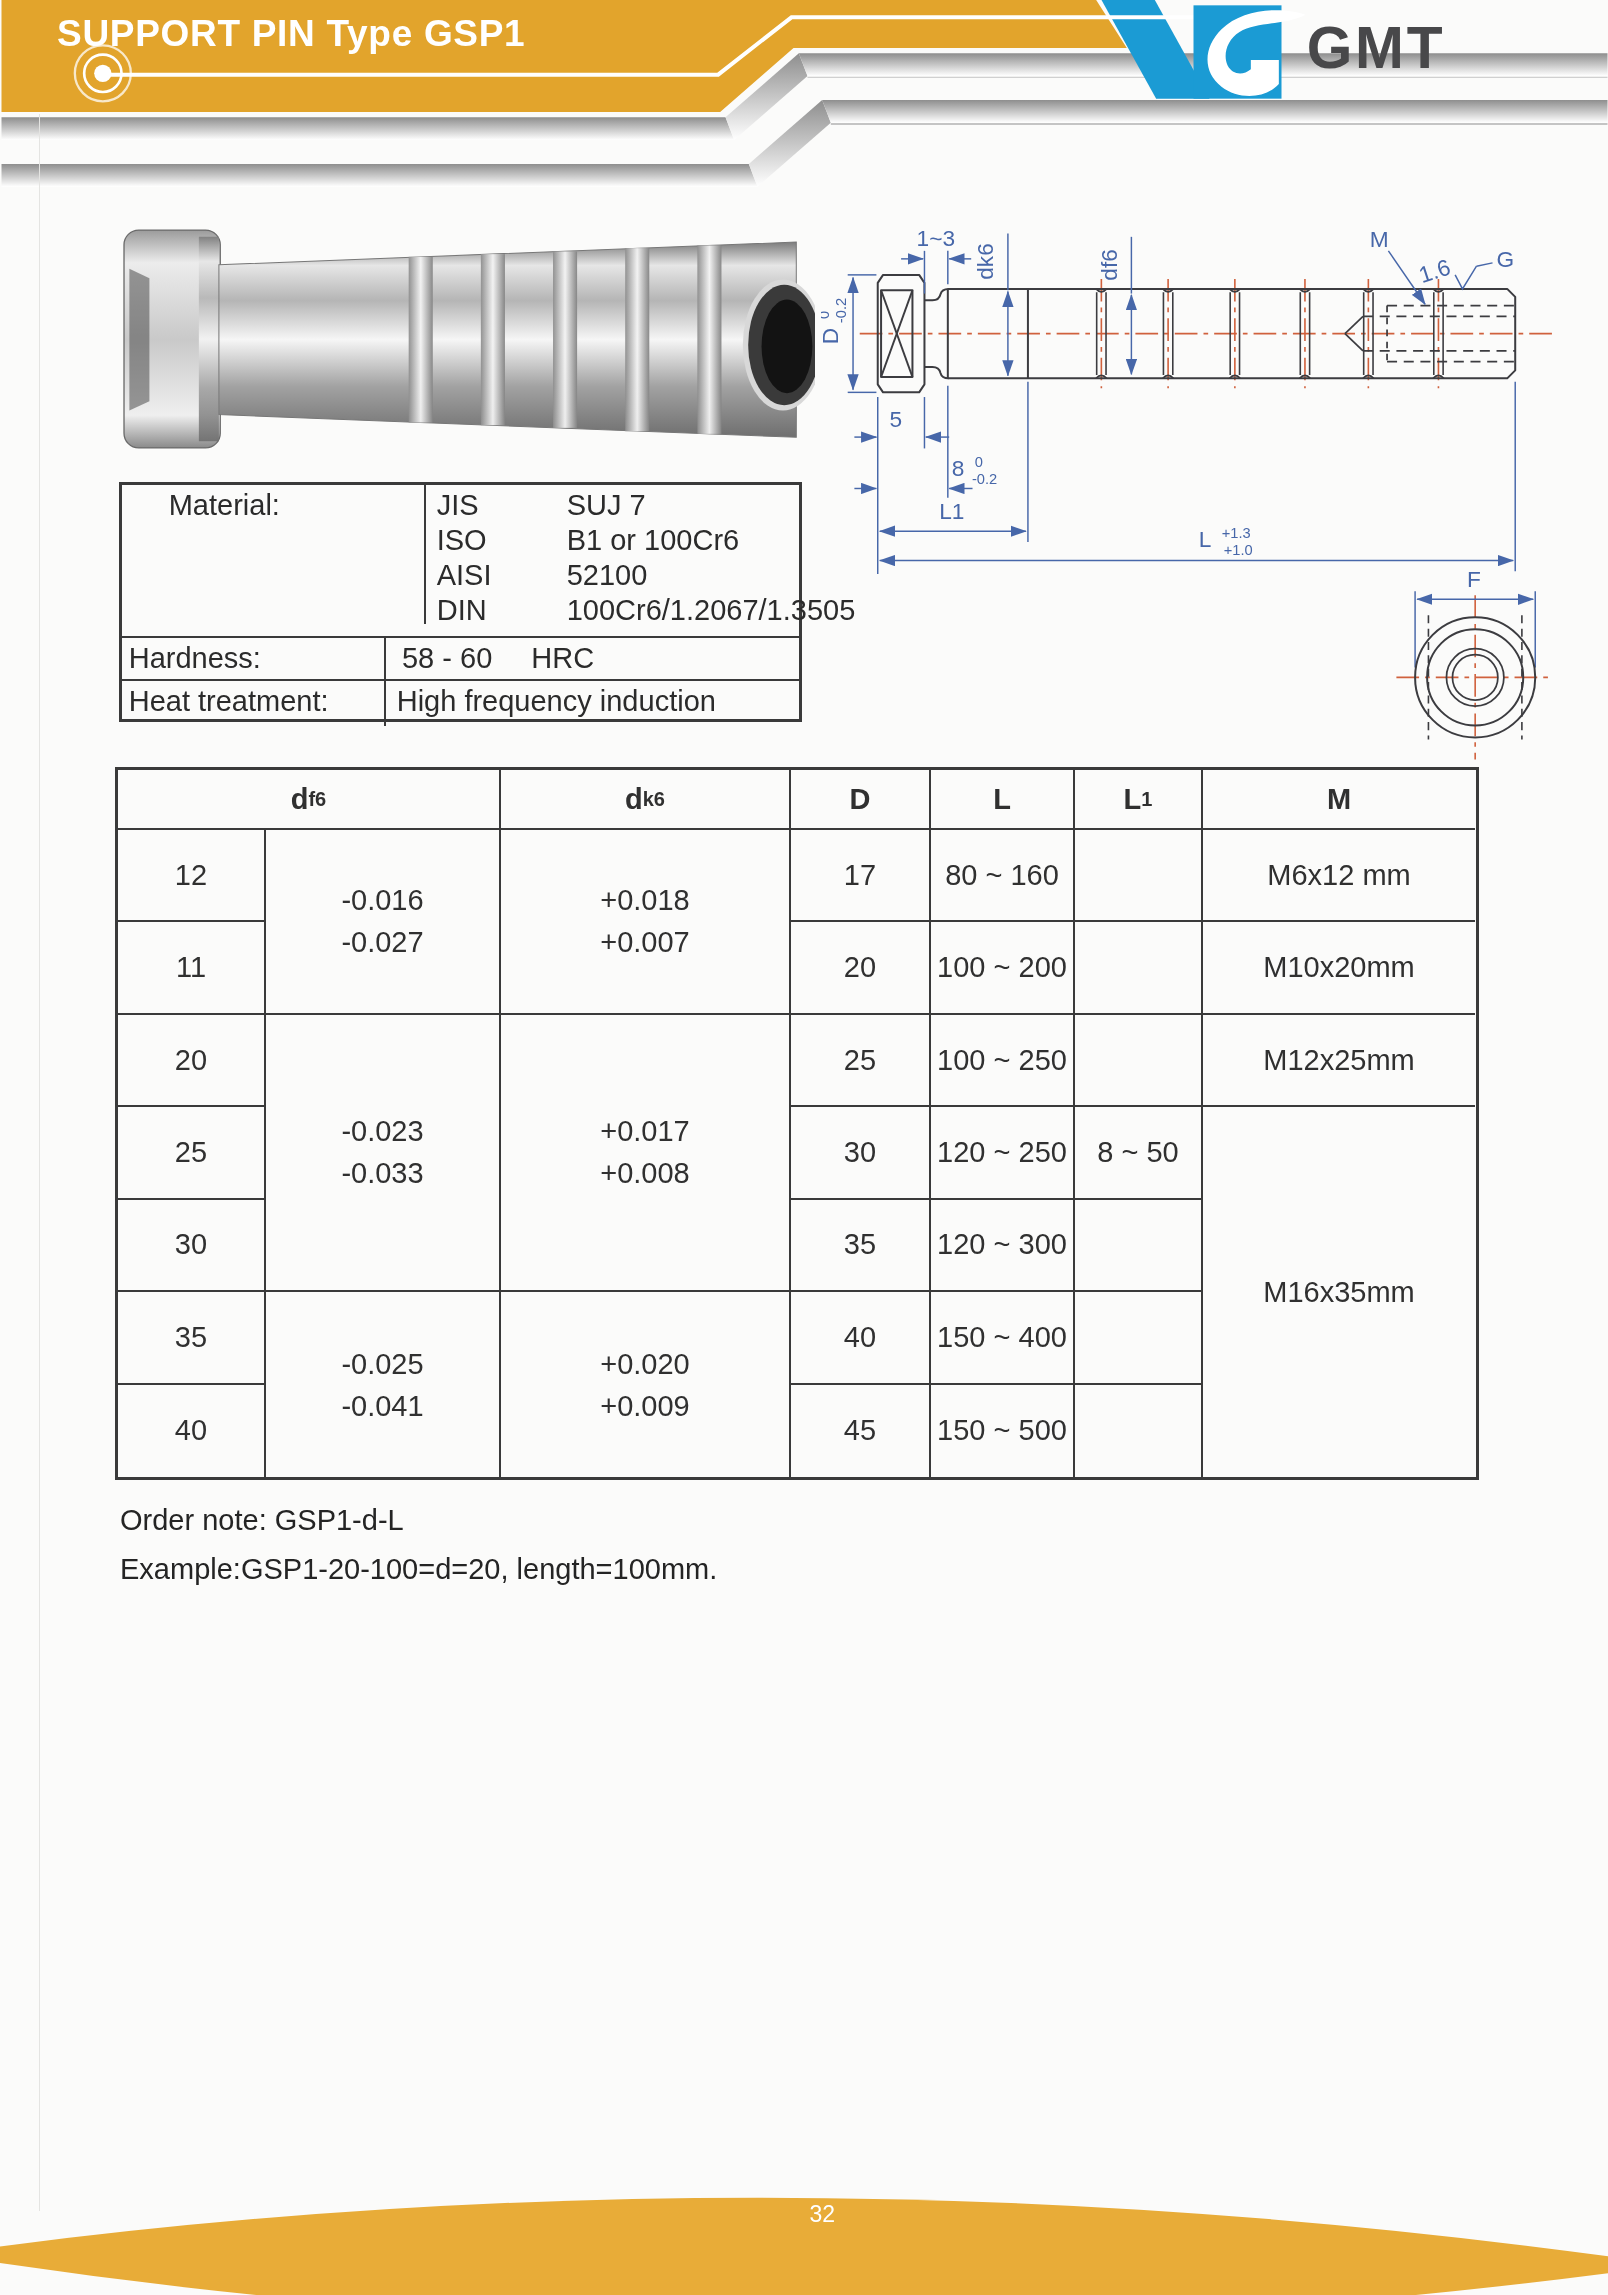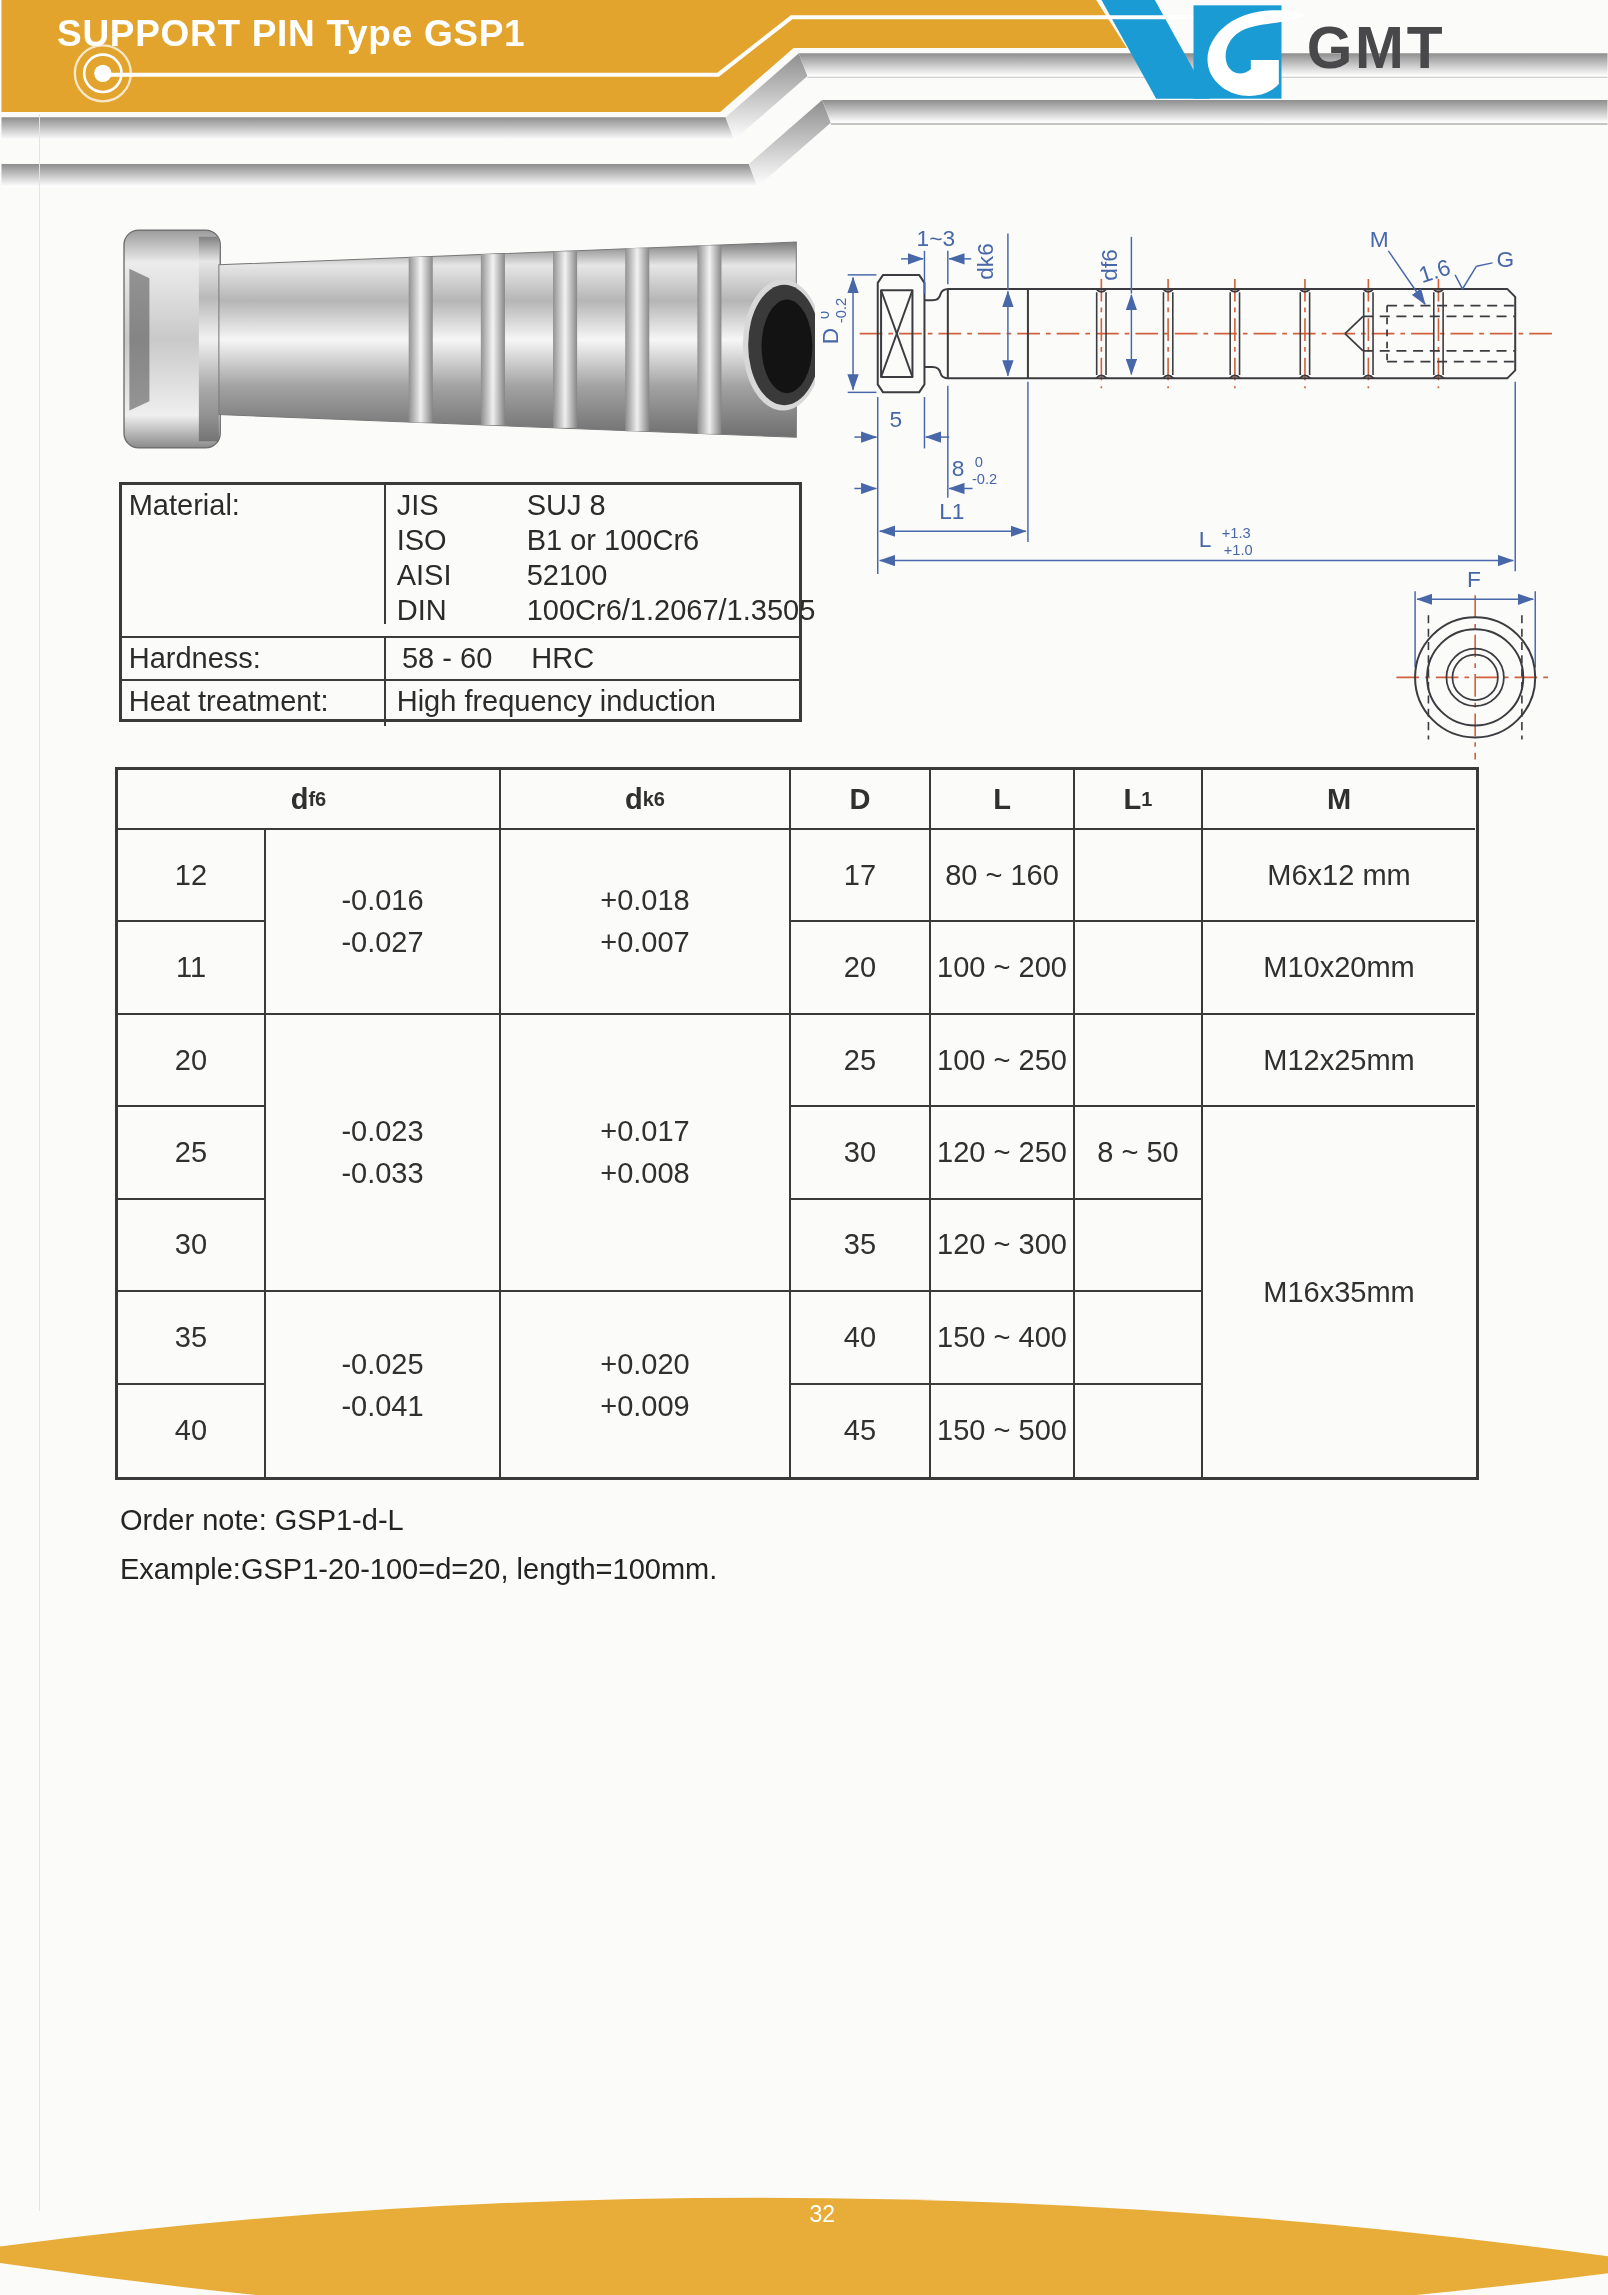--- a/index.html
+++ b/index.html
@@ -14,21 +14,21 @@
     left:57px;top:13.4px;font-size:37px;font-weight:bold;color:#ffffff;
     letter-spacing:0.7px;white-space:nowrap;
   }
   .scan-edge{left:39px;top:114px;width:1.3px;height:2097px;background:#e4e4e2;}
   
   .mat-table{
     left:119px;top:482px;width:683px;height:240px;border:3.3px solid #3a3a3a;
     box-sizing:border-box;font-size:29px;color:#2b2b2b;background:transparent;
   }
   .mat-row{display:flex;box-sizing:border-box;}
-  .mat-row1{height:139px;}
+  .mat-row1{height:139px;margin-left:40px;}
   .mat-row2{height:43px;border-top:2.7px solid #3a3a3a;margin-top:12px;}
   .mat-row3{height:47px;border-top:2.7px solid #3a3a3a;justify-content:flex-end;}
   .mat-left{width:264px;border-right:2.7px solid #3a3a3a;box-sizing:border-box;
     padding:4px 0 0 6.7px;flex:none;}
   .mat-right{flex:1;padding:4px 0 0 10.7px;box-sizing:border-box;}
   .mat-line{display:flex;height:35px;align-items:flex-start;}
   .mat-std{width:130px;flex:none;}
   .mat-h-val{display:inline-block;margin:0 31px 0 5.3px;}
   
   .spec-table{
@@ -292,21 +292,21 @@
       <line x1="1050" y1="622" x2="1050" y2="808" stroke-width="2.4" stroke-dasharray="12 8"></line>
     </g>
   </svg>
 
   <div class="abs mat-table">
     <div class="mat-row mat-row1">
       <div class="mat-left">Material:</div>
       <div class="mat-right">
         <div class="mat-line">
           <span class="mat-std">JIS</span>
-          <span>SUJ 8</span>
+          <span>SUJ 7</span>
         </div>
         <div class="mat-line">
           <span class="mat-std">ISO</span>
           <span>B1 or 100Cr6</span>
         </div>
         <div class="mat-line">
           <span class="mat-std">AISI</span>
           <span>52100</span>
         </div>
         <div class="mat-line">

